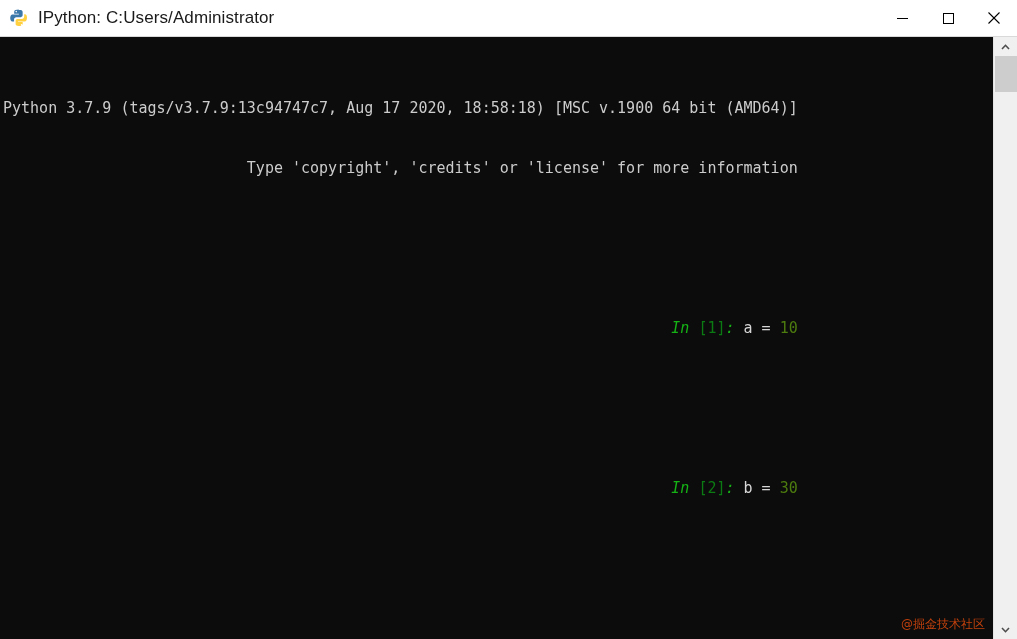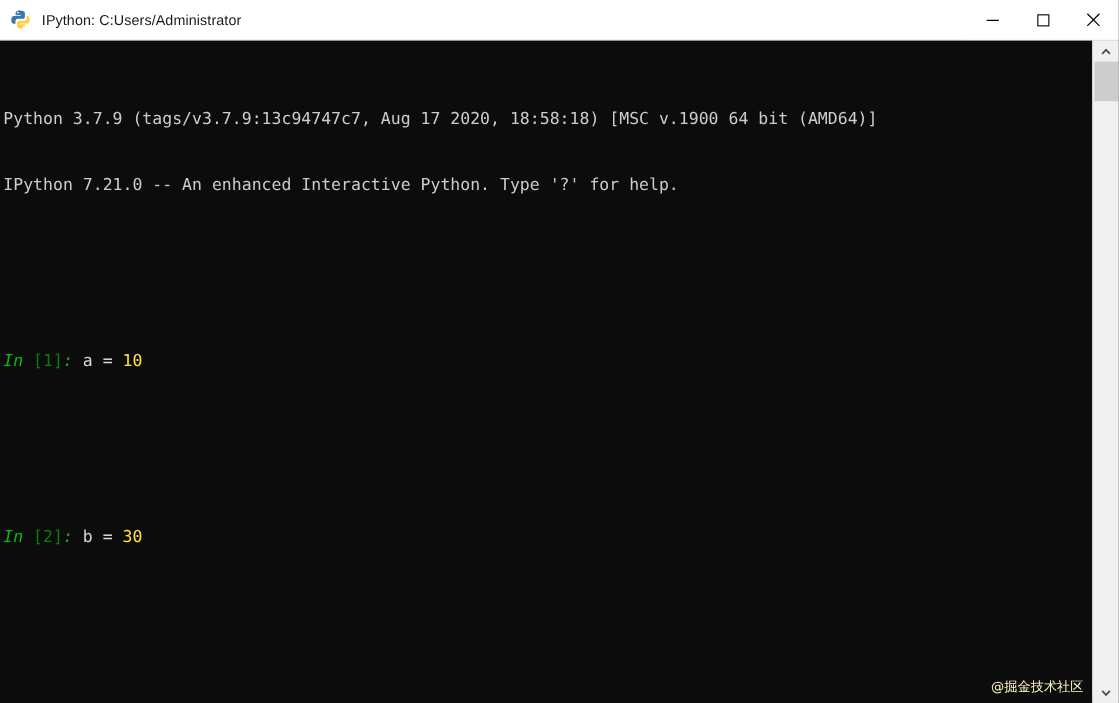--- a/index.html
+++ b/index.html
@@ -38,21 +38,21 @@
   .title-icon {
     width: 20px;
     height: 20px;
     margin-left: 9px;
     margin-right: 9px;
     flex: 0 0 auto;
     display: block;
   }
   .title-text {
     font-family: "Liberation Sans", sans-serif;
-    font-size: 13px;
+    font-size: 17px;
     color: #1a1a1a;
     letter-spacing: 0.1px;
     white-space: nowrap;
   }
   .win-controls {
     position: absolute;
     top: 0;
     right: 0;
     height: 36px;
     display: flex;
@@ -85,35 +85,36 @@
     top: 1px;
     font-family: "DejaVu Sans Mono", "Liberation Mono", monospace;
     font-size: 15px;
     line-height: 20px;
     white-space: pre;
     color: #cccccc;
   }
   .line {
     height: 20px;
     white-space: pre;
+    text-align: right;
   }
   .blank { height: 20px; }
 
   .tok-white  { color: #d6d6d6; }
   .tok-in     { color: #15b315; font-style: italic; }
   .tok-inbr   { color: #0b7a12; }
-  .tok-num    { color: #fde047; }
+  .tok-num    { color: #4d7c0f; }
 
   .watermark {
     position: absolute;
     right: 8px;
     bottom: 6px;
     font-family: "DejaVu Sans", sans-serif;
     font-size: 12px;
-    color: #fef9c3;
+    color: #c2410c;
     white-space: nowrap;
   }
 
   
   .scrollbar {
     position: absolute;
     top: 37px;
     right: 0;
     width: 24px;
     height: 602px;
@@ -179,21 +180,21 @@
           <line x1="12.5" y1="1.5" x2="1.5" y2="12.5" stroke="#000000" stroke-width="1.1"></line>
         </svg>
       </div>
     </div>
   </div>
 
   <div class="terminal">
     <div class="console">
 
       <div class="line">Python 3.7.9 (tags/v3.7.9:13c94747c7, Aug 17 2020, 18:58:18) [MSC v.1900 64 bit (AMD64)]</div>
-      <div class="line">IPython 7.21.0 -- An enhanced Interactive Python. Type '?' for help.</div>
+      <div class="line">Type 'copyright', 'credits' or 'license' for more information</div>
       <div class="blank"></div>
 
       
       <div class="line"><span class="tok-in">In</span><span class="tok-white"> </span><span class="tok-inbr">[1]</span><span class="tok-in">:</span><span class="tok-white"> a = </span><span class="tok-num">10</span></div>
       <div class="blank"></div>
 
       
       <div class="line"><span class="tok-in">In</span><span class="tok-white"> </span><span class="tok-inbr">[2]</span><span class="tok-in">:</span><span class="tok-white"> b = </span><span class="tok-num">30</span></div>
       <div class="blank"></div>
 

